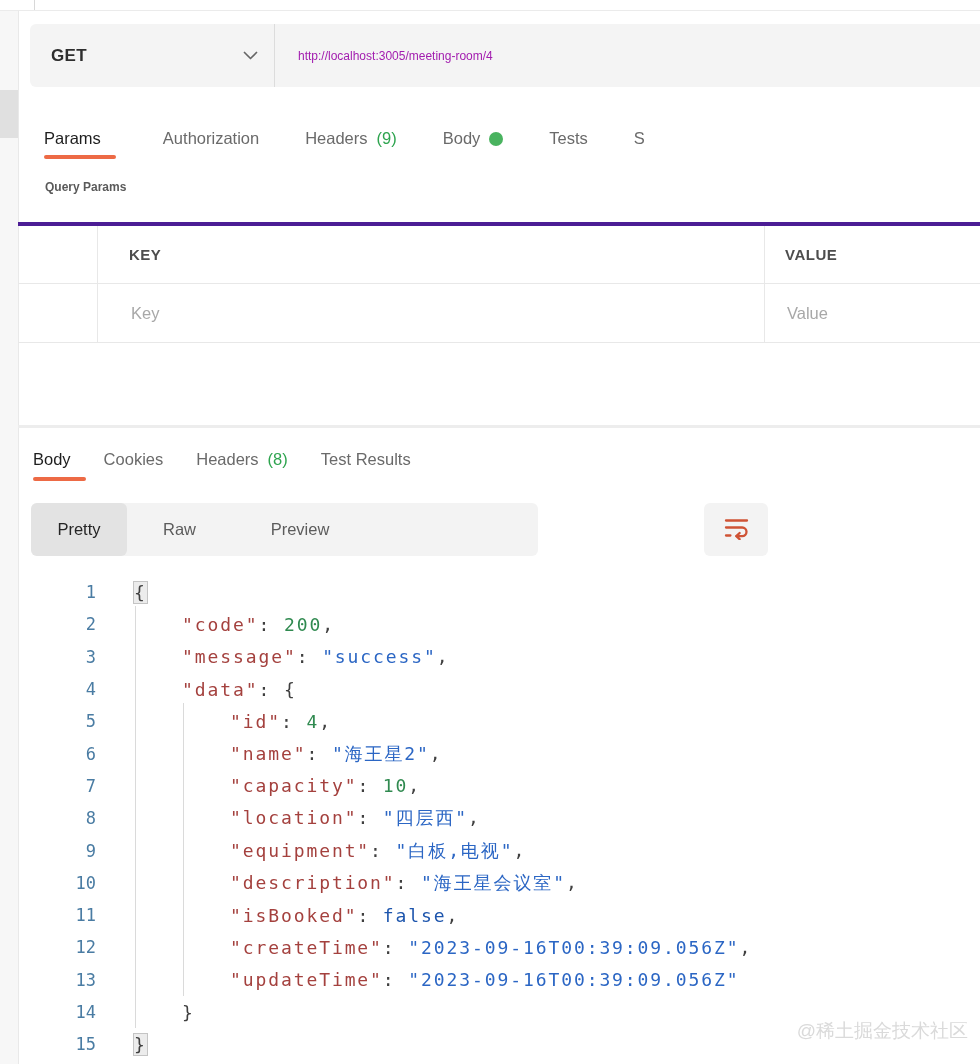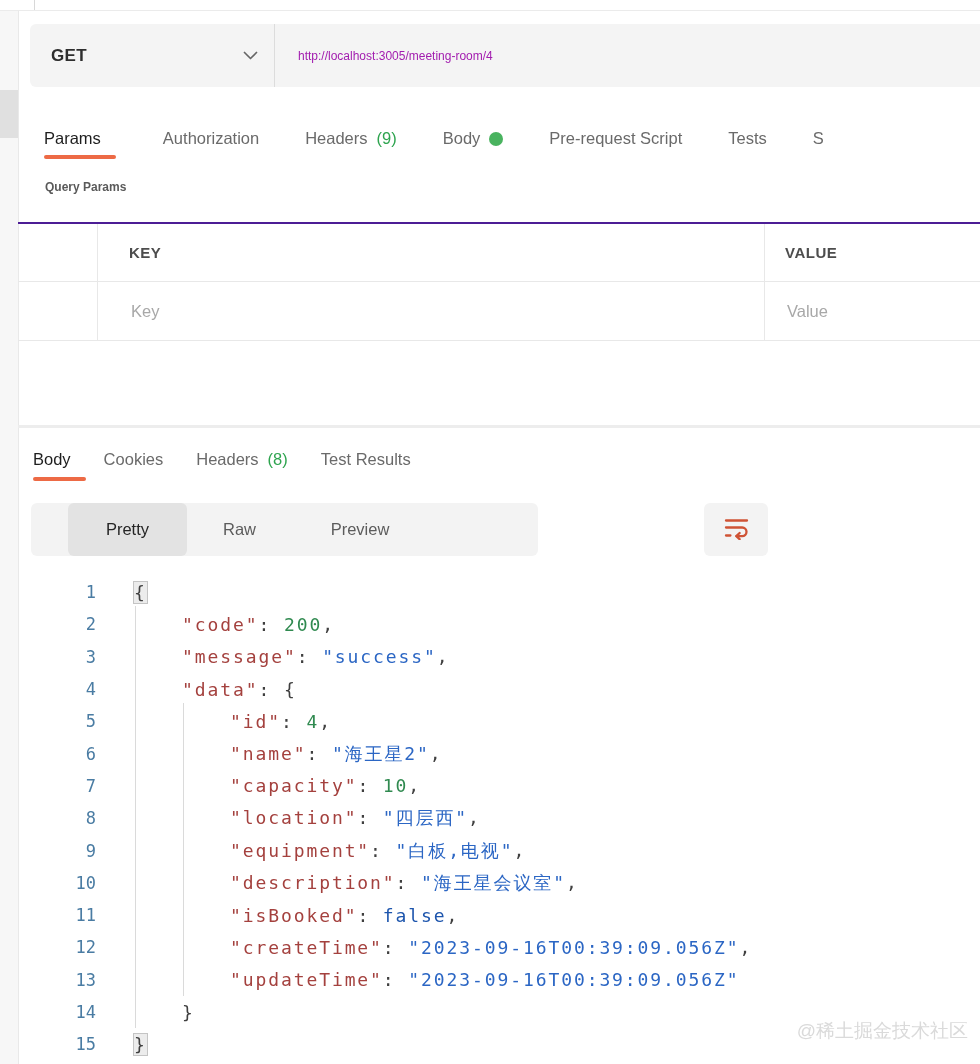--- a/index.html
+++ b/index.html
@@ -30,21 +30,21 @@
        background:#ed6a45;border-radius:3px;}
   .tab .count{color:#2ea44f;}
   .tab .dot{width:14px;height:14px;border-radius:50%;background:#49b35f;flex:none;}
 
   .req-tabs{position:absolute;left:44px;top:118px;height:41px;display:flex;gap:46px;}
   .req-tabs .tab:first-child{margin-right:16px;}
 
   .qp-label{position:absolute;left:45px;top:180px;font-size:12px;font-weight:700;color:#5a5a5a;}
 
   
-  .params-table{position:absolute;left:18px;top:222px;width:962px;border-top:2px solid #4c1d95;}
+  .params-table{position:absolute;left:18px;top:222px;width:962px;border-top:4px solid #4c1d95;}
   .pt-row{display:flex;border-bottom:1px solid #e8e8e8;}
   .pt-row.hdr{height:57px;}
   .pt-row.inp{height:58px;}
   .pt-sel{width:79px;border-right:1px solid #e8e8e8;flex:none;}
   .pt-key{width:667px;border-right:1px solid #e8e8e8;display:flex;align-items:center;padding-left:31px;box-sizing:border-box;flex:none;}
   .pt-val{flex:1;display:flex;align-items:center;padding-left:20px;}
   .pt-htext{font-size:15px;font-weight:700;color:#4d4d4d;letter-spacing:.5px;}
   .pt-input{border:none;background:transparent;outline:none;font-family:"Liberation Sans",sans-serif;
             font-size:16.5px;color:#333;width:95%;}
   .pt-input::placeholder{color:#a8a8a8;}
@@ -116,23 +116,20 @@
       </div>
       <div class="tab">
         <span>Headers</span>
         <span class="count">(9)</span>
       </div>
       <div class="tab">
         <span>Body</span>
         <span class="dot"></span>
       </div>
       <div class="tab">
-        <span>Pre-request Script</span>
-      </div>
-      <div class="tab">
         <span>Tests</span>
       </div>
       <div class="tab">
         <span>S</span>
       </div>
     </div>
 
   <div class="qp-label">Query Params</div>
 
   <div class="params-table">
@@ -168,21 +165,21 @@
       <div class="tab">
         <span>Headers</span>
         <span class="count">(8)</span>
       </div>
       <div class="tab">
         <span>Test Results</span>
       </div>
     </div>
 
   <div class="segmented">
-      <div class="seg active" style="width: 119px; margin-left: 37px;">Pretty</div>
+      <div class="seg active" style="width: 96px;">Pretty</div>
       <div class="seg" style="width: 105px;">Raw</div>
       <div class="seg" style="width: 136px;">Preview</div>
     </div>
 
 
   <div class="wrap-btn">
     <span>
       <svg width="27" height="24" viewBox="0 0 27 24" fill="none">
         <path d="M3 4.5h21" stroke="#cf5335" stroke-width="2.3" stroke-linecap="round"></path>
         <path d="M3 11.5h16.2a4.3 4.3 0 0 1 0 8.6h-5.7" stroke="#cf5335" stroke-width="2.3" stroke-linecap="round"></path>

